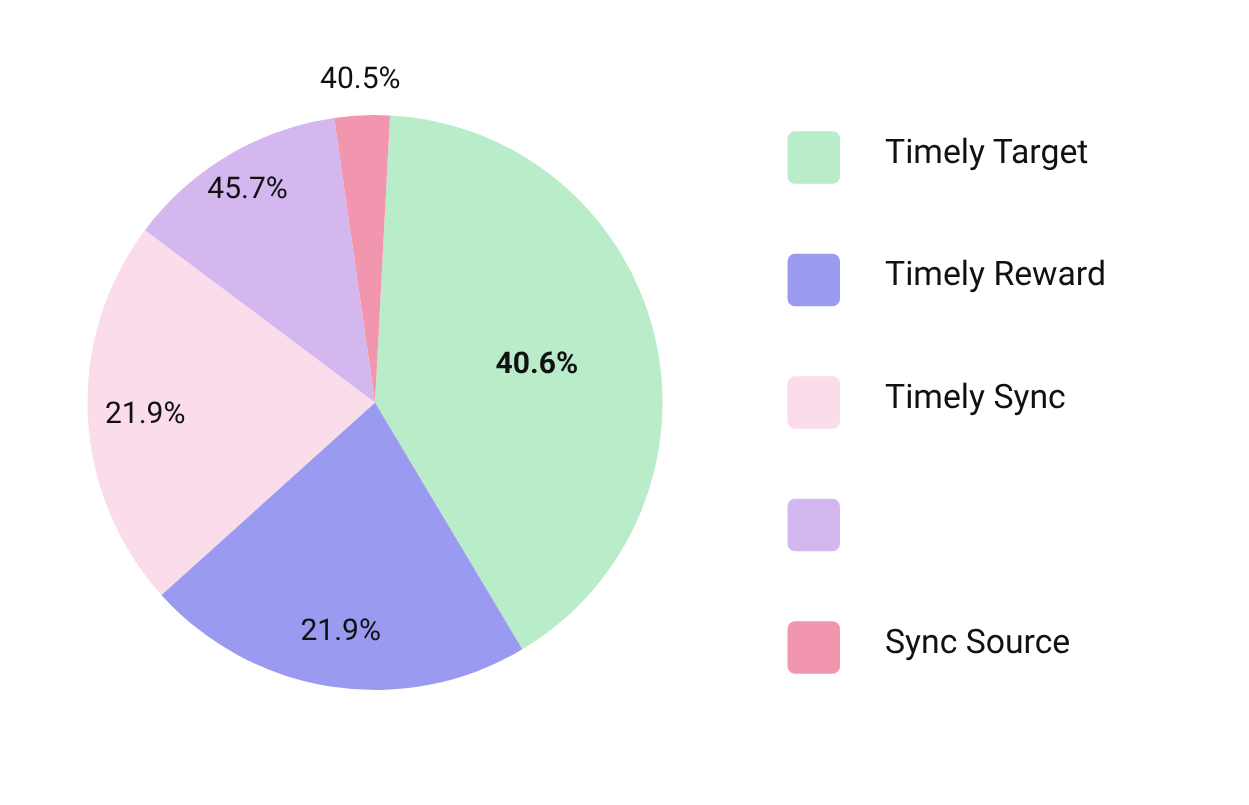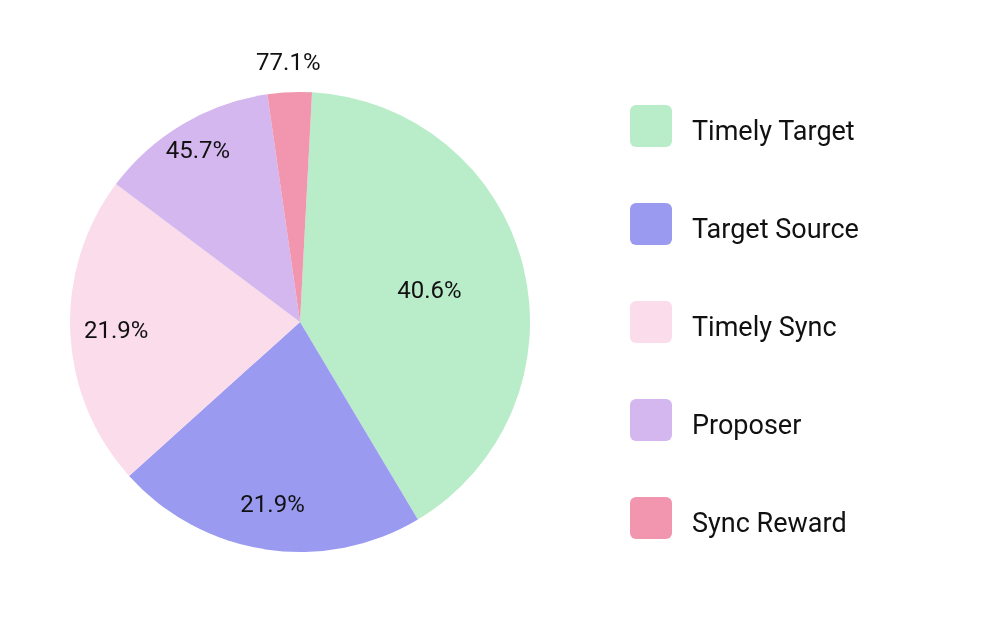--- a/index.html
+++ b/index.html
@@ -41,22 +41,22 @@
   .legend {
     flex: 1;
     display: flex;
     flex-direction: column;
     gap: 56px;
     padding-left: 30px;
     padding-right: 20px;
   }
   .legend-item {
     display: flex;
-    align-items: flex-end;
-    gap: 20px;
+    align-items: flex-start;
+    gap: 36px;
   }
   .legend-swatch {
     width: 42px;
     height: 42px;
     border-radius: 6px;
     flex-shrink: 0;
   }
   .legend-label {
     font-size: 27px;
     color: #111;
@@ -68,43 +68,42 @@
 <div class="chart-container">
 
   <div class="pie-wrap">
     <svg id="pie-svg" class="pie-svg" width="470" height="470" viewBox="-235 -235 470 470">
         <path d="M 0 0 L 12.037269935877113 -229.68479299355198 A 230 230 0 0 1 117.90775364999357 197.47850928445968 Z" fill="#b9ecc9"></path>
         <path d="M 0 0 L 117.90775364999357 197.47850928445968 A 230 230 0 0 1 -170.9233098598006 153.90003946253742 Z" fill="#9a9bf0"></path>
         <path d="M 0 0 L -170.9233098598006 153.90003946253742 A 230 230 0 0 1 -184.0719850517072 -137.90396774249857 Z" fill="#fadceb"></path>
         <path d="M 0 0 L -184.0719850517072 -137.90396774249857 A 230 230 0 0 1 -32.64571811327946 -227.67137959978257 Z" fill="#d4b7ef"></path>
         <path d="M 0 0 L -32.64571811327946 -227.67137959978257 A 230 230 0 0 1 12.037269935877108 -229.68479299355198 Z" fill="#f196ae"></path>
       </svg>
-  <div class="slice-label" style="left: 429.482px; top: 289.908px;">40.6%</div>
+  <div class="slice-label" style="left: 429.482px; top: 289.908px; font-weight: bold;">40.6%</div>
       <div class="slice-label" style="left: 272.549px; top: 503.941px;">21.9%</div>
       <div class="slice-label" style="left: 116.187px; top: 330.283px;">21.9%</div>
       <div class="slice-label" style="left: 198.011px; top: 149.958px;">45.7%</div>
-      <div class="slice-label" style="left: 288.296px; top: 62.2636px;">77.1%</div>
+      <div class="slice-label" style="left: 288.296px; top: 62.2636px;">40.5%</div>
     </div>
 
   <div class="legend" id="legend">
       <div class="legend-item">
         <div class="legend-swatch" style="background: rgb(185, 236, 201);"></div>
         <div class="legend-label">Timely Target</div>
       </div>
       <div class="legend-item">
         <div class="legend-swatch" style="background: rgb(154, 155, 240);"></div>
-        <div class="legend-label">Target Source</div>
+        <div class="legend-label">Timely Reward</div>
       </div>
       <div class="legend-item">
         <div class="legend-swatch" style="background: rgb(250, 220, 235);"></div>
         <div class="legend-label">Timely Sync</div>
       </div>
       <div class="legend-item">
         <div class="legend-swatch" style="background: rgb(212, 183, 239);"></div>
-        <div class="legend-label">Proposer</div>
       </div>
       <div class="legend-item">
         <div class="legend-swatch" style="background: rgb(241, 150, 174);"></div>
-        <div class="legend-label">Sync Reward</div>
+        <div class="legend-label">Sync Source</div>
       </div>
     </div>
 
 </div>
 
 </body></html>

